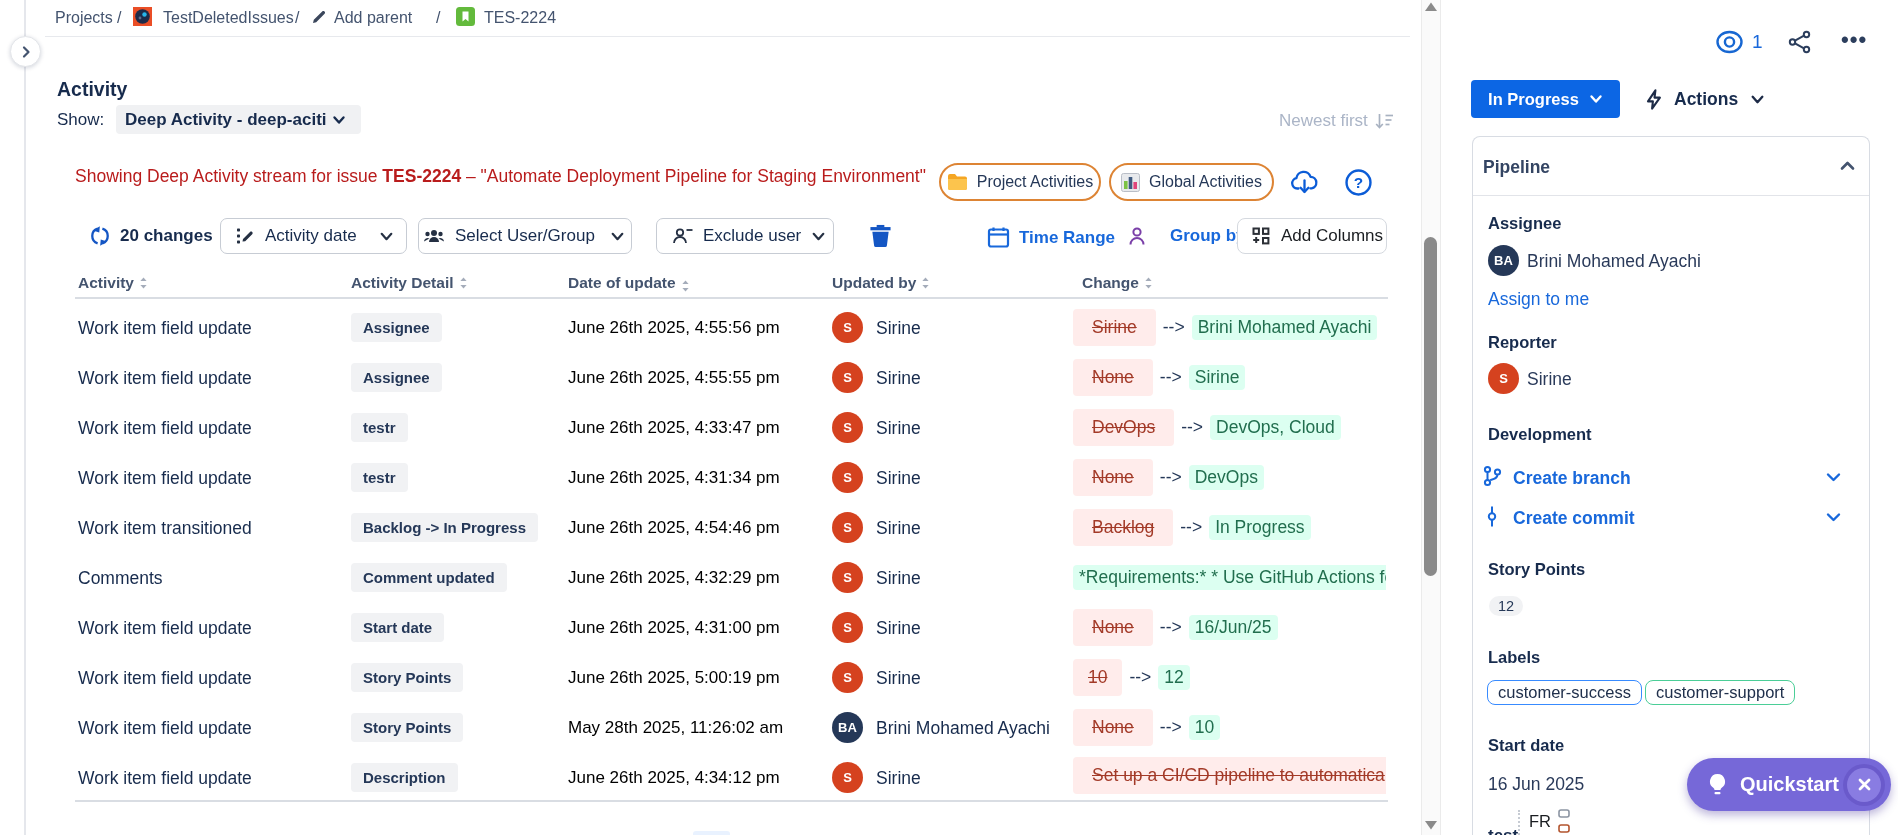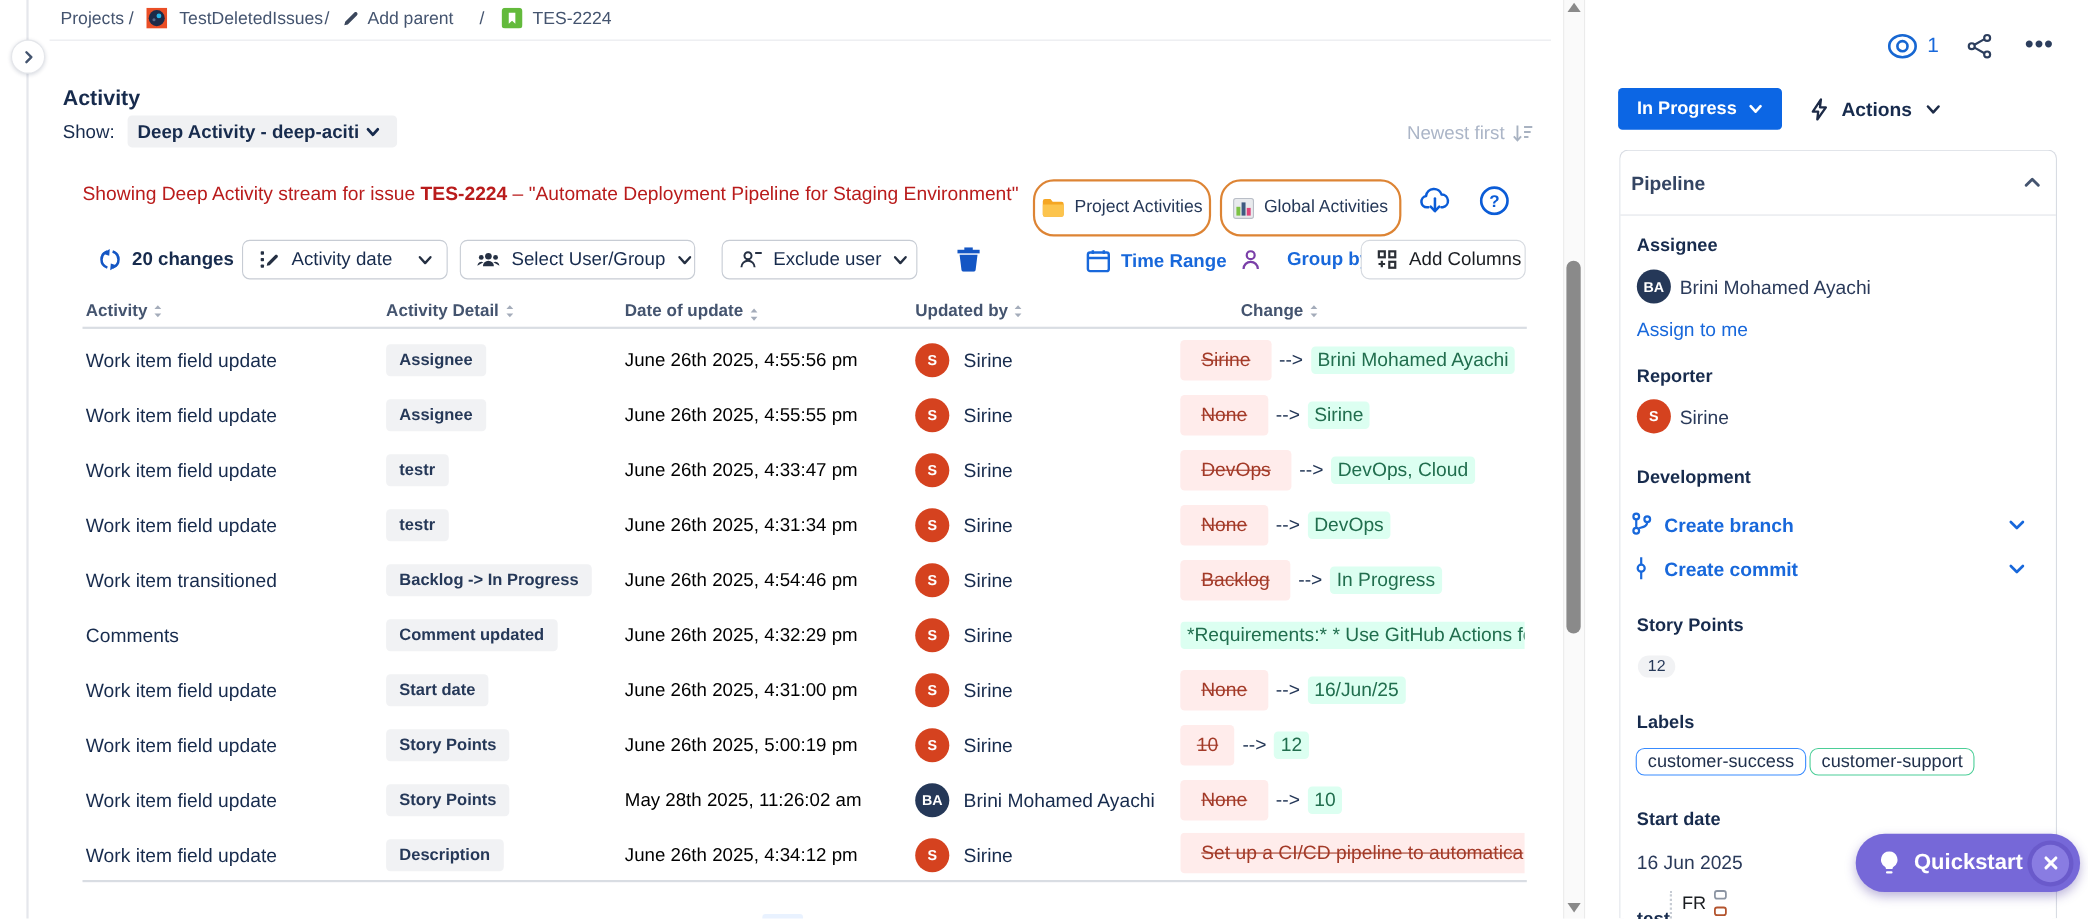--- a/index.html
+++ b/index.html
@@ -18,21 +18,21 @@
 
 #acttitle { left:57px; top:78px; font-size:19.5px; font-weight:bold; color:#172B4D; }
 #showlbl { left:57px; top:110px; font-size:17px; color:#172B4D; }
 #showdd { left:116px; top:105px; width:245px; height:29px; background:#F0F1F3;
   border-radius:4px; display:flex; align-items:center; padding:0 10px 0 9px; }
 #showdd .t { font-size:17px; font-weight:bold; color:#172B4D; white-space:nowrap;
   overflow:hidden; width:201px; }
 #newest { left:1279px; top:111px; font-size:17px; color:#ABB5C7; display:flex; align-items:center; gap:7px;}
 
 #showing { left:75px; top:166px; font-size:17.5px; color:#b91c1c; }
-.pillbtn { top:163px; height:52px; border:2px solid #DD8434; border-radius:19px;
+.pillbtn { top:163px; height:38px; border:2px solid #DD8434; border-radius:19px;
   background:#fff; display:flex; align-items:center; font-size:16px; color:#253858; white-space:nowrap; }
 
 #changes { left:120px; top:226px; font-size:17px; font-weight:bold; color:#172B4D; }
 .fbtn { top:218px; height:36px; border:1px solid #C7CCD4; border-radius:7px; background:#fff;
   display:flex; align-items:center; font-size:17px; color:#172B4D; white-space:nowrap; }
 .fbtn svg, .pillbtn svg { flex-shrink:0; }
 .bluelink { font-size:17px; font-weight:bold; color:#1868DB; }
 
 .th { top:274px; font-size:15.5px; font-weight:bold; color:#44546F; }
 #headline { left:75px; top:297px; width:1313px; height:2px; background:#D9DDE3; }
@@ -169,21 +169,21 @@
         <rect x="2" y="8.5" width="3" height="3" rx="0.7"></rect>
         <rect x="2" y="14.5" width="3" height="3" rx="0.7"></rect>
         <path d="M7.5 15.5 L8 13 L15 6 C15.6 5.4 16.6 5.4 17.2 6 C17.8 6.6 17.8 7.6 17.2 8.2 L10.2 15.2 Z"></path>
       </g>
     </svg>
 <span>Activity date</span>
 <svg style="margin-left:auto; margin-right:12px;" width="15" height="15" viewBox="0 0 14 14">
       <path d="M2.5 4.5 L7 9.5 L11.5 4.5" stroke="#253043" stroke-width="2" fill="none" stroke-linecap="round" stroke-linejoin="round"></path>
     </svg>
 </div>
-<div class="fbtn abs" style="left:418px; width:214px; padding-left:14px; gap:10px;">
+<div class="fbtn abs" style="left:418px; width:214px; padding-left:4px; gap:10px;">
 <svg width="22" height="20" viewBox="0 0 22 20">
       <g fill="#253043">
         <circle cx="11" cy="7" r="3"></circle>
         <path d="M6 16 a5 5 0 0 1 10 0 z"></path>
         <circle cx="4.5" cy="8" r="2.2"></circle>
         <path d="M1 15.5 a3.6 3.6 0 0 1 5.5-3"></path>
         <circle cx="17.5" cy="8" r="2.2"></circle>
         <path d="M21 15.5 a3.6 3.6 0 0 0-5.5-3"></path>
       </g>
     </svg>
@@ -253,21 +253,21 @@
       <path d="M3.5 11.5 L0.4 8 H6.6 Z" fill="#A4ACBA"></path>
     </svg></div>
 <div class="th abs" style="left:568px; display:flex; align-items:flex-end;">Date of update<svg style="margin-left:6px;" width="7" height="12" viewBox="0 0 7 12">
       <path d="M3.5 0.5 L6.6 4 H0.4 Z" fill="#A4ACBA"></path>
       <path d="M3.5 11.5 L0.4 8 H6.6 Z" fill="#A4ACBA"></path>
     </svg></div>
 <div class="th abs" style="left:832px; display:flex; align-items:center;">Updated by<svg style="margin-left:6px;" width="7" height="12" viewBox="0 0 7 12">
       <path d="M3.5 0.5 L6.6 4 H0.4 Z" fill="#A4ACBA"></path>
       <path d="M3.5 11.5 L0.4 8 H6.6 Z" fill="#A4ACBA"></path>
     </svg></div>
-<div class="th abs" style="left:1128px; display:flex; align-items:center;">Change<svg style="margin-left:6px;" width="7" height="12" viewBox="0 0 7 12">
+<div class="th abs" style="left:1082px; display:flex; align-items:center;">Change<svg style="margin-left:6px;" width="7" height="12" viewBox="0 0 7 12">
       <path d="M3.5 0.5 L6.6 4 H0.4 Z" fill="#A4ACBA"></path>
       <path d="M3.5 11.5 L0.4 8 H6.6 Z" fill="#A4ACBA"></path>
     </svg></div>
 <div id="headline" class="abs"></div>
 <div id="botline" class="abs"></div>
 <div id="rows">
 
 <div class="abs c1" style="top:318px;">Work item field update</div>
 <div class="abs" style="left:351px; top:313px;"><span class="gpill">Assignee</span></div>
 <div class="abs date" style="top:318px;">June 26th 2025, 4:55:56 pm</div>

